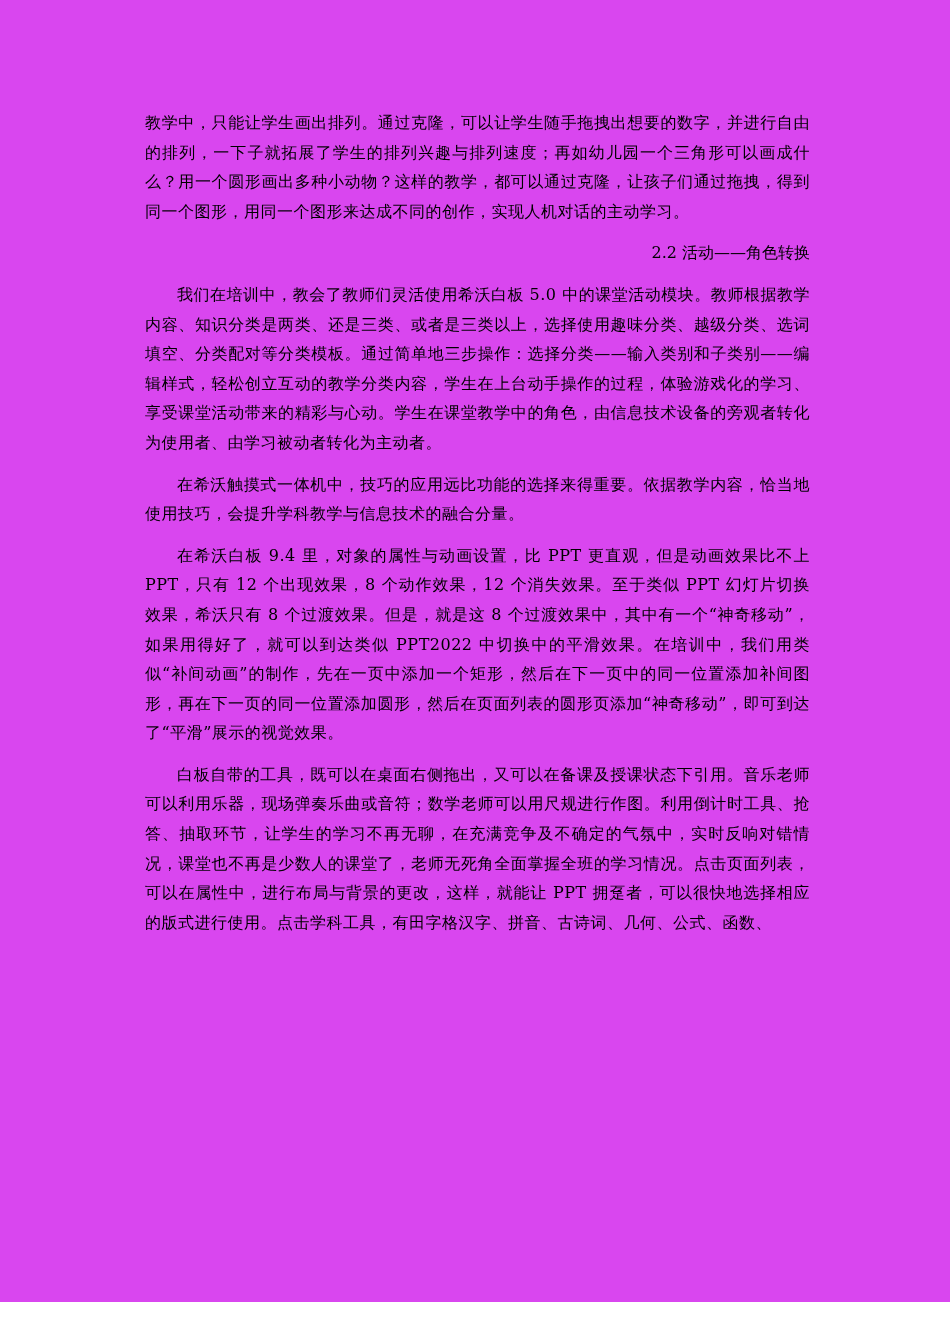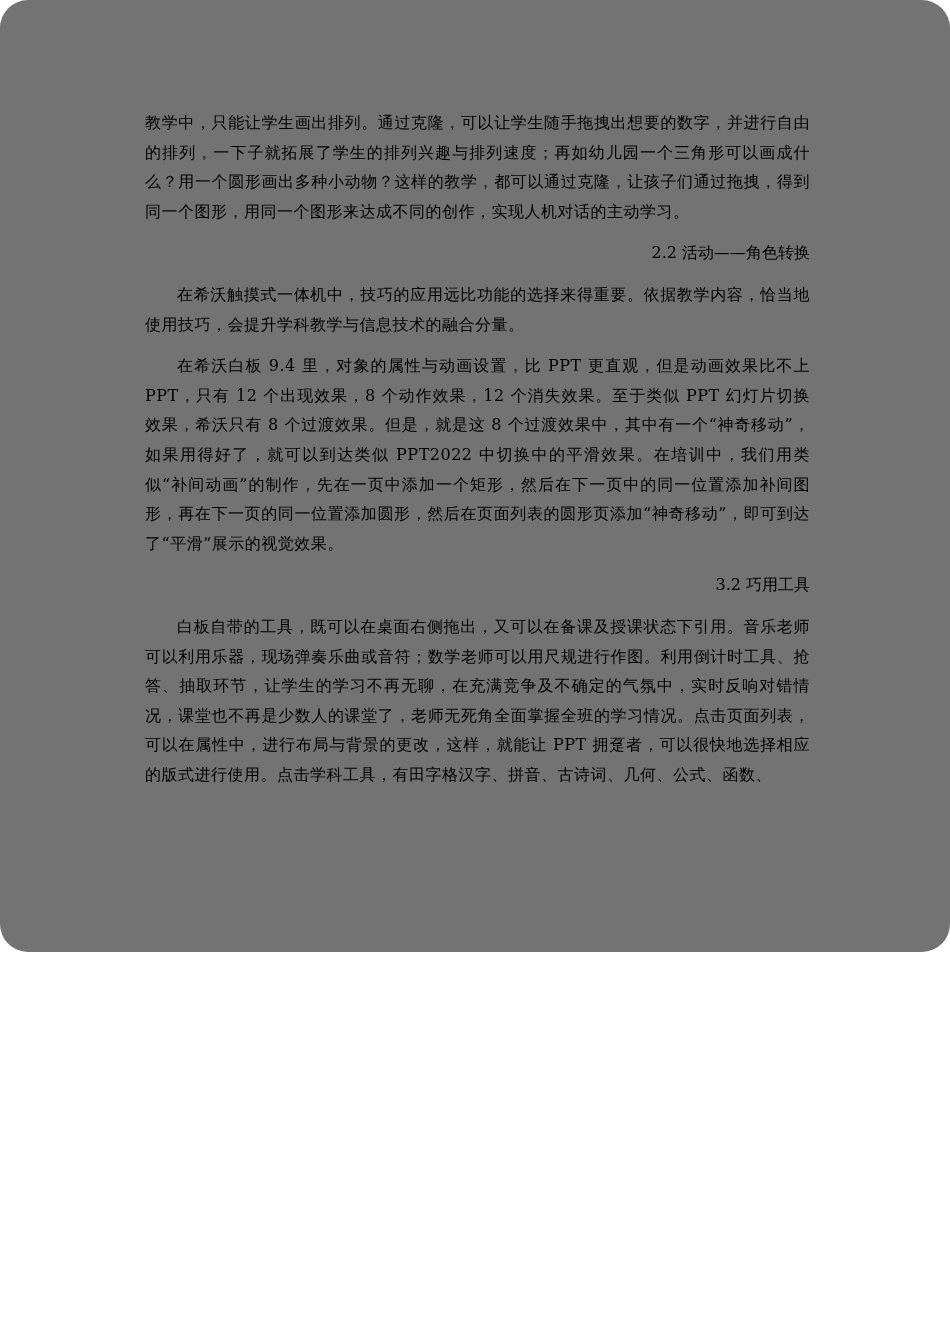--- a/index.html
+++ b/index.html
@@ -10,24 +10,23 @@
   body {
     width: 950px;
     height: 1344px;
     overflow: hidden;
     font-family: "DejaVu Serif", "Liberation Serif", serif;
     color: #000000;
   }
   .page {
     box-sizing: border-box;
     width: 950px;
-    height: 952px;
+    height: 1302px;
     padding: 108px 140px 40px 145px;
-    background: #737373;
-    border-radius: 28px;
+    background: #d946ef;
   }
   .doc-block {
     font-size: 16px;
     line-height: 1.85;
     text-align: justify;
     letter-spacing: 0.5px;
     margin: 0 0 12px 0;
     text-indent: 2em;
     font-weight: normal;
   }
@@ -45,23 +44,23 @@
 </style>
 </head>
 <body>
 
 <div class="page">
   <p class="doc-block no-indent">教学中，只能让学生画出排列。通过克隆，可以让学生随手拖拽出想要的数字，并进行自由的排列，一下子就拓展了学生的排列兴趣与排列速度；再如幼儿园一个三角形可以画成什么？用一个圆形画出多种小动物？这样的教学，都可以通过克隆，让孩子们通过拖拽，得到同一个图形，用同一个图形来达成不同的创作，实现人机对话的主动学习。</p>
 
   <p class="doc-heading">2.2 活动——角色转换</p>
 
 
+  <p class="doc-block">我们在培训中，教会了教师们灵活使用希沃白板 5.0 中的课堂活动模块。教师根据教学内容、知识分类是两类、还是三类、或者是三类以上，选择使用趣味分类、越级分类、选词填空、分类配对等分类模板。通过简单地三步操作：选择分类——输入类别和子类别——编辑样式，轻松创立互动的教学分类内容，学生在上台动手操作的过程，体验游戏化的学习、享受课堂活动带来的精彩与心动。学生在课堂教学中的角色，由信息技术设备的旁观者转化为使用者、由学习被动者转化为主动者。</p>
 
 
   <p class="doc-block">在希沃触摸式一体机中，技巧的应用远比功能的选择来得重要。依据教学内容，恰当地使用技巧，会提升学科教学与信息技术的融合分量。</p>
 
 
   <p class="doc-block">在希沃白板 9.4 里，对象的属性与动画设置，比 PPT 更直观，但是动画效果比不上 PPT，只有 12 个出现效果，8 个动作效果，12 个消失效果。至于类似 PPT 幻灯片切换效果，希沃只有 8 个过渡效果。但是，就是这 8 个过渡效果中，其中有一个“神奇移动”，如果用得好了，就可以到达类似 PPT2022 中切换中的平滑效果。在培训中，我们用类似“补间动画”的制作，先在一页中添加一个矩形，然后在下一页中的同一位置添加补间图形，再在下一页的同一位置添加圆形，然后在页面列表的圆形页添加“神奇移动”，即可到达了“平滑”展示的视觉效果。</p>
 
-  <p class="doc-heading">3.2 巧用工具</p>
 
   <p class="doc-block">白板自带的工具，既可以在桌面右侧拖出，又可以在备课及授课状态下引用。音乐老师可以利用乐器，现场弹奏乐曲或音符；数学老师可以用尺规进行作图。利用倒计时工具、抢答、抽取环节，让学生的学习不再无聊，在充满竞争及不确定的气氛中，实时反响对错情况，课堂也不再是少数人的课堂了，老师无死角全面掌握全班的学习情况。点击页面列表，可以在属性中，进行布局与背景的更改，这样，就能让 PPT 拥趸者，可以很快地选择相应的版式进行使用。点击学科工具，有田字格汉字、拼音、古诗词、几何、公式、函数、</p>
 </div>
 
 </body></html>

